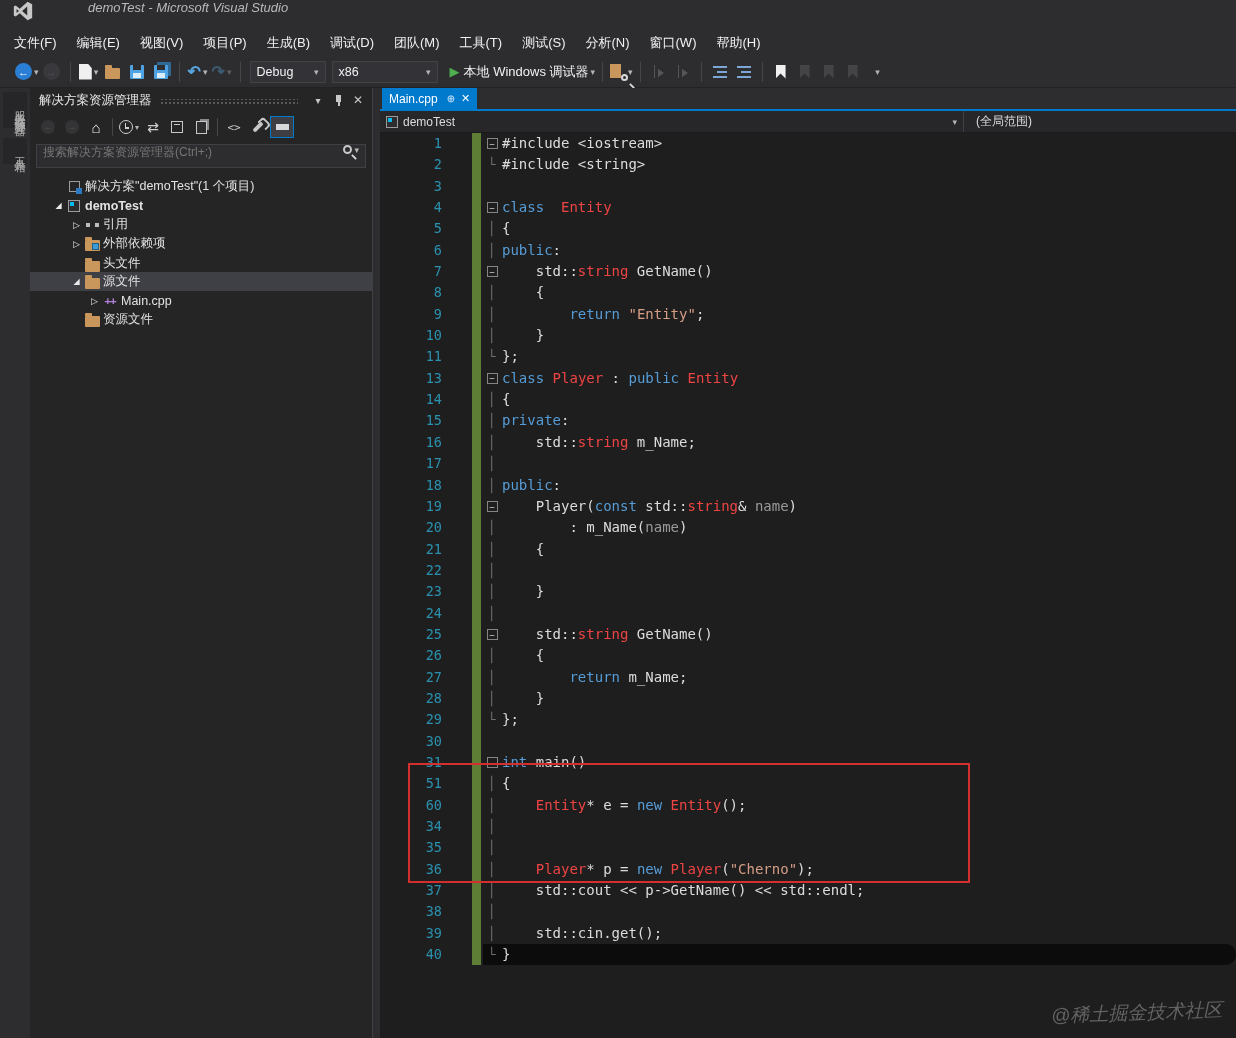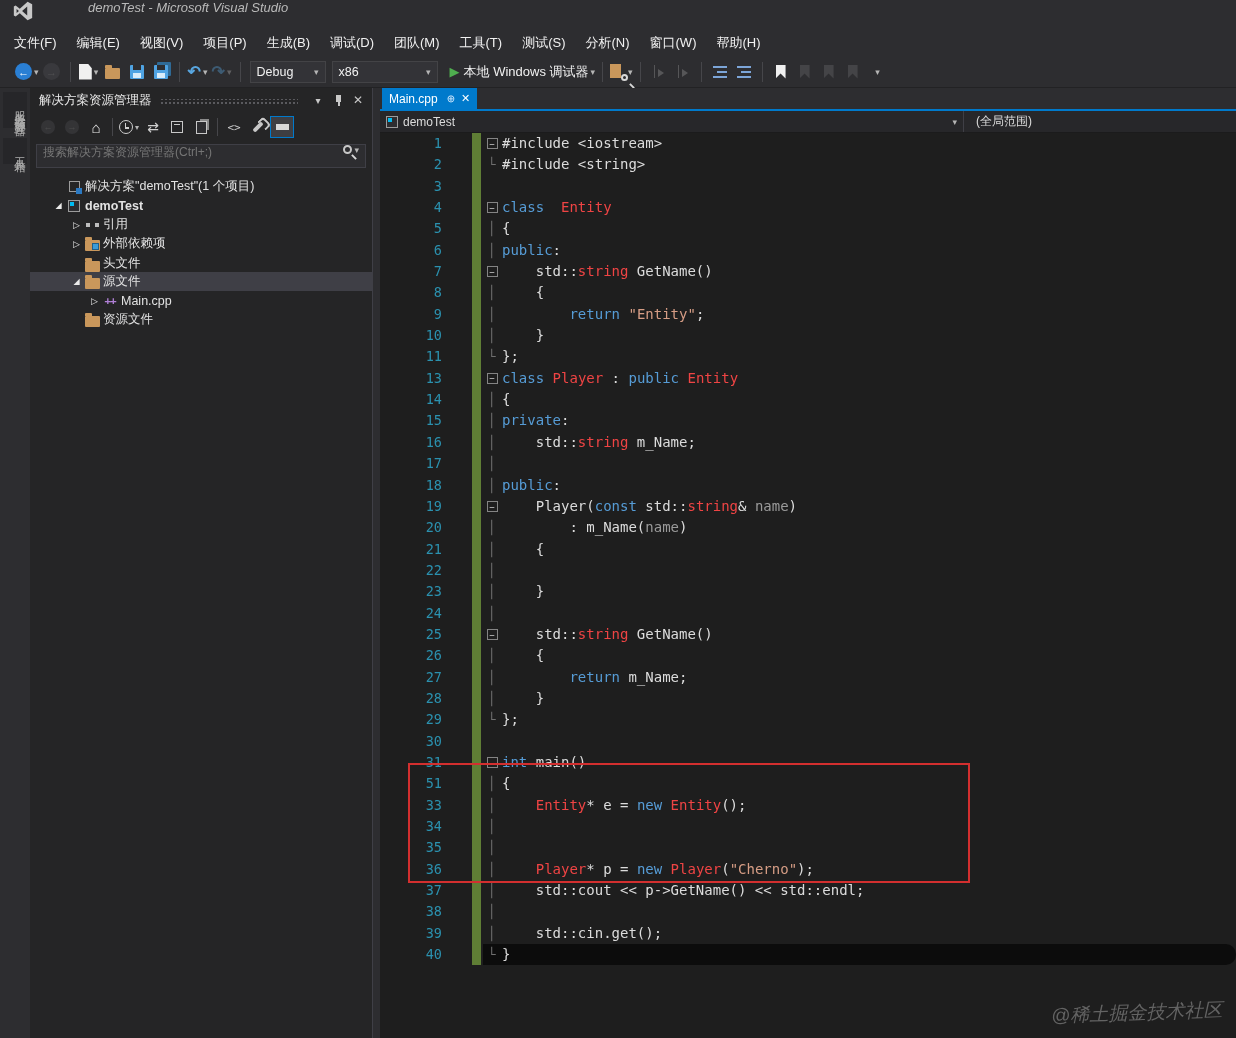--- a/index.html
+++ b/index.html
@@ -568,21 +568,21 @@
           </span>
           <span class="ctxt"><span class="k">int</span><span class="p"> main()</span></span>
         </div>
         <div class="crow">
           <span class="lnum">51</span>
           <span class="chg"></span>
           <span class="outm">│</span>
           <span class="ctxt"><span class="p">{</span></span>
         </div>
         <div class="crow">
-          <span class="lnum">33</span>
+          <span class="lnum">60</span>
           <span class="chg"></span>
           <span class="outm">│</span>
           <span class="ctxt"><span class="p">    </span><span class="t">Entity</span><span class="p">* e = </span><span class="k">new</span><span class="p"> </span><span class="t">Entity</span><span class="p">();</span></span>
         </div>
         <div class="crow">
           <span class="lnum">34</span>
           <span class="chg"></span>
           <span class="outm">│</span>
         </div>
         <div class="crow">

